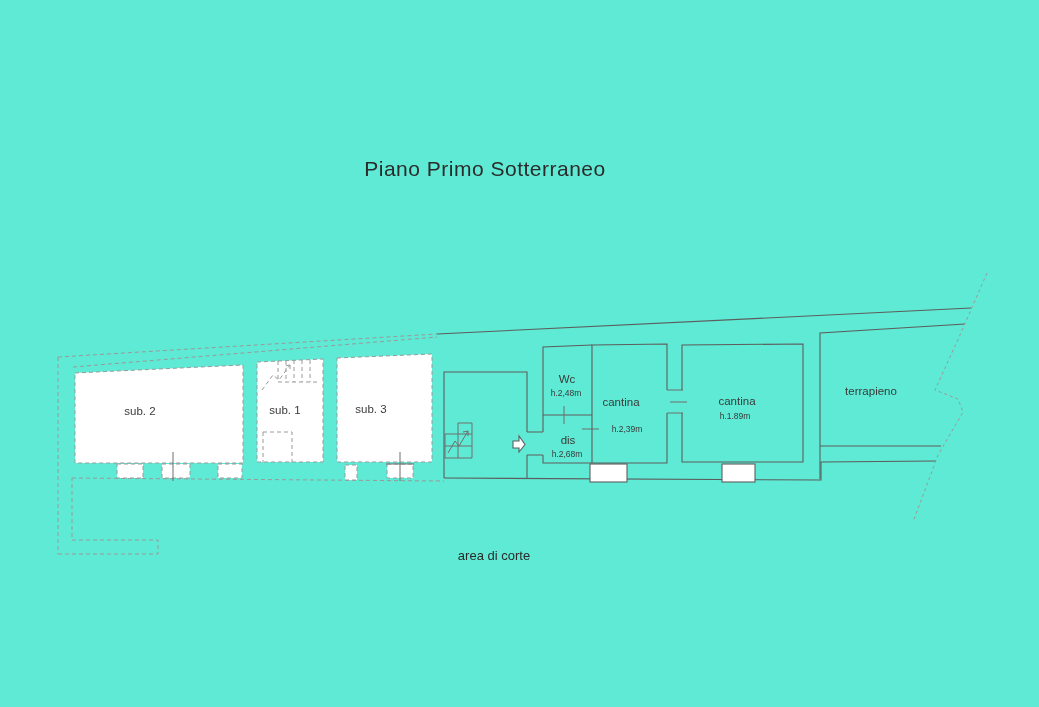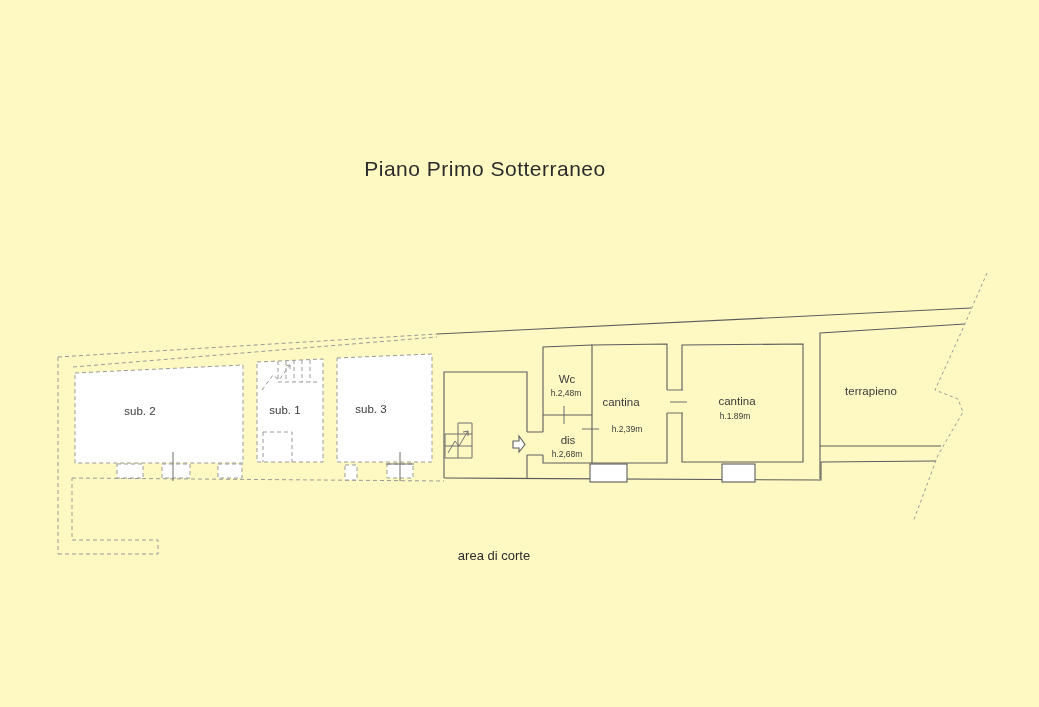--- a/index.html
+++ b/index.html
@@ -4,21 +4,21 @@
 <style>
   html, body {
     margin: 0;
     padding: 0;
     background: #ffffff;
   }
   #stage {
     position: relative;
     width: 1039px;
     height: 707px;
-    background: #fef9c3;
+    background: #5eead4;
     font-family: "Liberation Sans", sans-serif;
     overflow: hidden;
   }
   svg { display: block; }
 
   
   .solid   { stroke: #6f6f6f; stroke-width: 1; fill: none; }
   .solid2  { stroke: #5d5d5d; stroke-width: 1.1; fill: none; }
   .dashed  { stroke: #9a9a9a; stroke-width: 1; fill: none; stroke-dasharray: 4 3; }
   .dashedf { stroke: #9a9a9a; stroke-width: 1; fill: #ffffff; stroke-dasharray: 4 3; }

